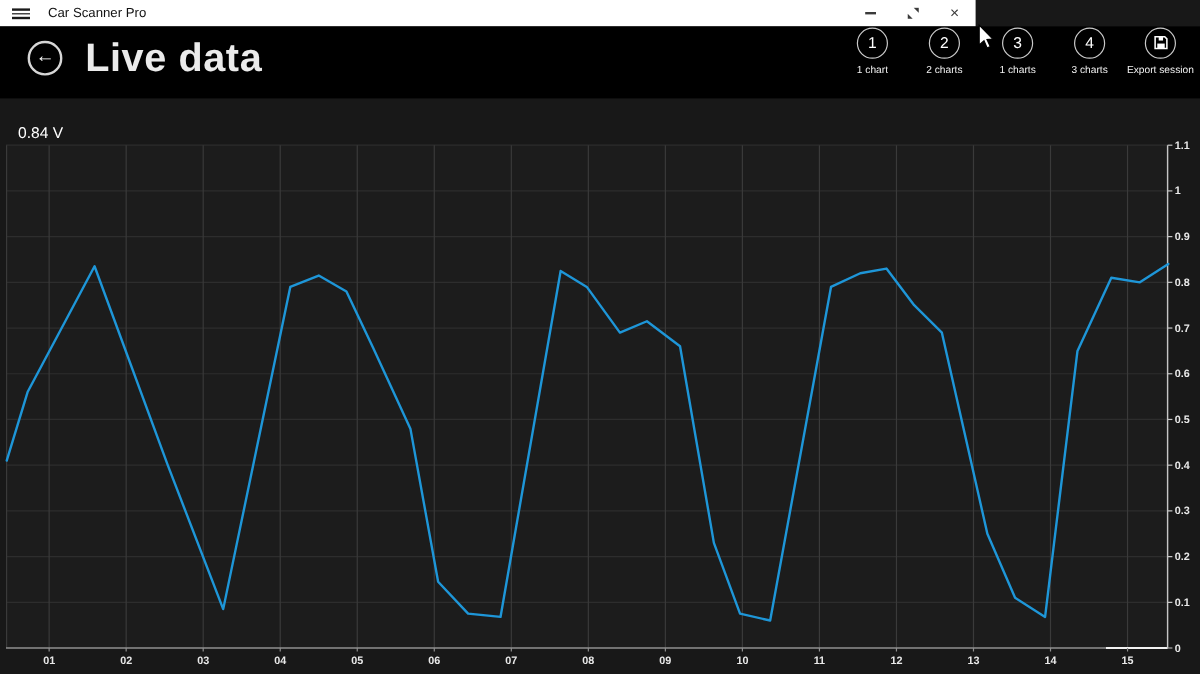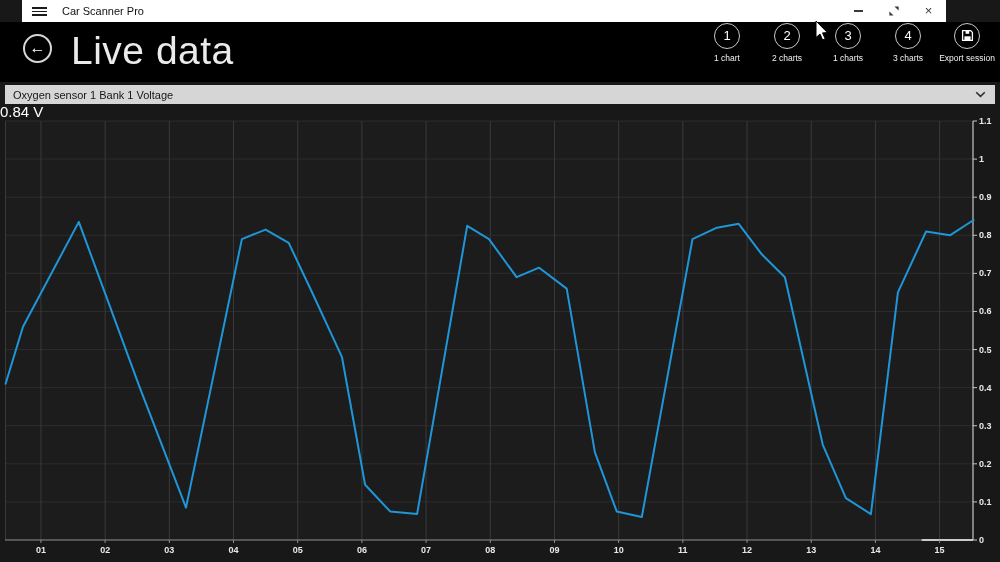--- a/index.html
+++ b/index.html
@@ -1,54 +1,54 @@
 <!DOCTYPE html>
 <html><head>
 <meta charset="utf-8">
 <style>
   * { margin:0; padding:0; box-sizing:border-box; }
   html,body { width:1000px; height:562px; overflow:hidden; background:#181818;
               font-family:"Liberation Sans","DejaVu Sans",sans-serif; }
   .viewport { position:relative; width:1000px; height:562px; background:#181818; }
 
   
-  .titlebar { position:absolute; left:0; top:0; width:924px; height:22px; background:#ffffff;margin-left:22px; }
+  .titlebar { position:absolute; left:0; top:0; width:813px; height:22px; background:#ffffff; }
   .hamburger { position:absolute; left:10px; top:7px; width:15px; height:9px;
                display:flex; flex-direction:column; justify-content:space-between; cursor:default; }
   .hamburger span { display:block; width:15px; height:1.6px; background:#1b1b1b; }
   .app-title { position:absolute; left:40px; top:0; height:22px; line-height:22px;
                font-size:11px; color:#111; }
   .win-controls { position:absolute; right:0; top:0; height:22px; display:flex; }
   .win-btn { width:35px; height:22px; display:flex; align-items:center; justify-content:center; color:#3a3a3a; }
   .min-glyph { display:block; width:9px; height:1.3px; background:#3a3a3a; }
   .close-glyph { font-size:13px; line-height:22px; color:#3a3a3a; }
 
   
   .header { position:absolute; left:0; top:22px; width:1000px; height:60px; background:#000000; }
   .back-btn { position:absolute; left:23px; top:12px; width:29px; height:29px; border:2px solid #d6d6d6;
               border-radius:50%; display:flex; align-items:center; justify-content:center; }
   .back-glyph { color:#ffffff; font-size:16px; font-weight:bold; line-height:1; margin-top:-2px; }
-  .page-title { position:absolute; left:71px; top:7px; font-size:39px; font-weight:400;
+  .page-title { position:absolute; left:71px; top:7px; font-size:33px; font-weight:700;
                 color:#ebebeb; letter-spacing:0.5px; }
   .chart-btn { position:absolute; top:1px; width:60px; text-align:center; }
   .circle { display:inline-block; width:26px; height:26px; border:1.5px solid #c9c9c9; border-radius:50%;
             color:#fff; font-size:13px; line-height:23px; text-align:center; }
   .btn-label { margin-top:4px; font-size:8.5px; color:#f2f2f2; }
   .export-btn { position:absolute; left:927px; top:1px; width:80px; text-align:center; }
   .export-circle { line-height:20px; }
   .export-circle svg { margin-top:5px; }
 
   
   .selector { position:absolute; left:5px; top:85px; width:990px; height:19px; background:#d6d6d6;
               display:flex; align-items:center; padding:0 8px; }
   .selector-text { font-size:11px; color:#161616; }
   .selector .chevron { position:absolute; right:9px; top:6px; }
 
   
-  .reading { position:absolute; left:0; top:103px; font-size:15px; color:#ffffff; }
+  .reading { position:absolute; left:15px; top:103px; font-size:13px; color:#ffffff; }
 
   
   #chart { position:absolute; left:0; top:0; }
   #cursor { position:absolute; left:813px; top:20px; }
 </style>
 </head>
 <body>
 <div class="viewport">
 
   <svg id="chart" width="1000" height="562">
@@ -179,26 +179,20 @@
         <svg width="13" height="13" viewBox="0 0 13 13">
           <path d="M1.6 1.6 H9.6 L11.4 3.4 V11.4 H1.6 Z" fill="none" stroke="#ffffff" stroke-width="1.3"></path>
           <rect x="4.6" y="1.6" width="3.6" height="3.2" fill="#ffffff"></rect>
           <rect x="3.4" y="7.3" width="6.2" height="4.1" fill="#ffffff"></rect>
         </svg>
       </span>
       <div class="btn-label">Export session</div>
     </div>
   </div>
 
-  <div class="selector">
-    <span class="selector-text">Oxygen sensor 1 Bank 1 Voltage</span>
-    <svg class="chevron" width="11" height="7" viewBox="0 0 11 7">
-      <polyline points="1.2,1.2 5.5,5.4 9.8,1.2" fill="none" stroke="#2e2e2e" stroke-width="1.5"></polyline>
-    </svg>
-  </div>
 
   <div class="reading">0.84 V</div>
 
   <svg id="cursor" width="18" height="24" viewBox="0 0 18 24">
     <polygon points="3,1 3,17.5 7,14 9.6,20 12.2,18.8 9.5,12.9 14.4,12.6" fill="#ffffff" stroke="#000000" stroke-width="1"></polygon>
   </svg>
 
 </div>
 
 </body></html>

